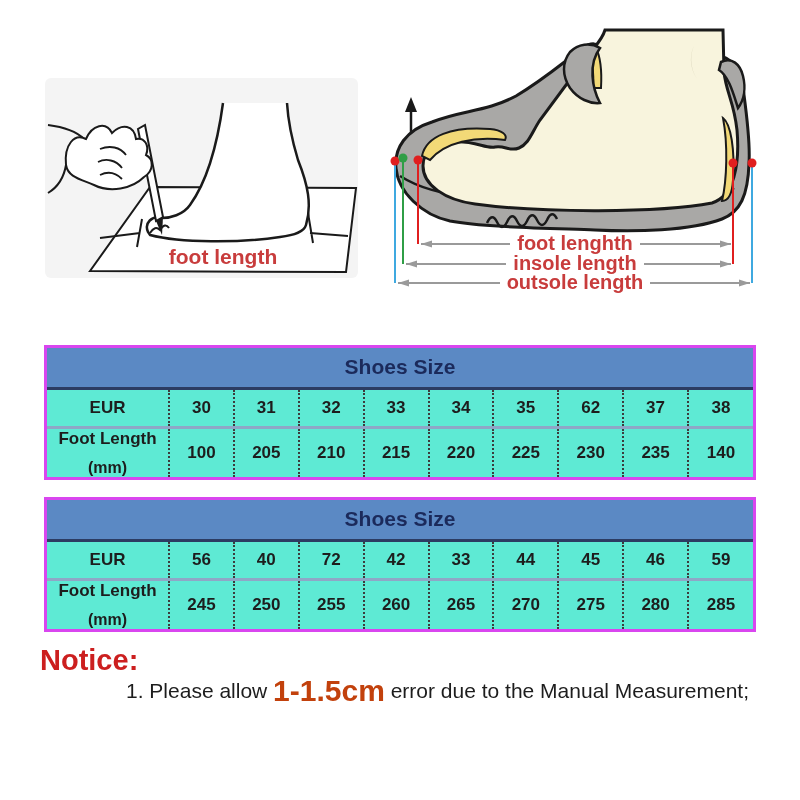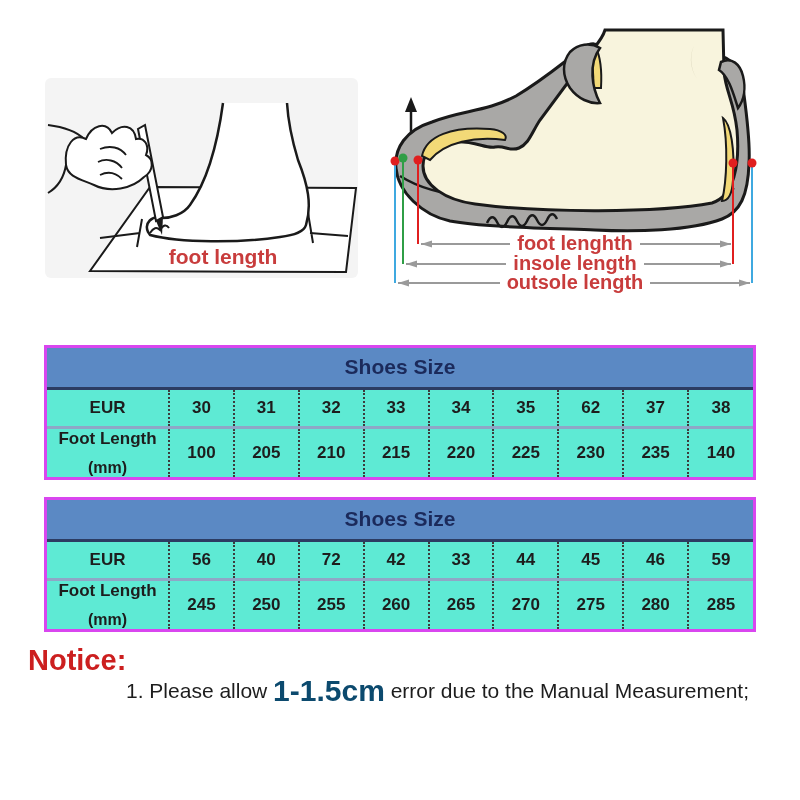--- a/index.html
+++ b/index.html
@@ -23,24 +23,24 @@
   .size-table table{width:100%;border-collapse:collapse;table-layout:fixed;}
   .size-table col.label-col{width:122px;}
   .size-table td{text-align:center;font-weight:bold;font-size:17px;color:#1d1d1d;
                  padding:8px 0;border-left:2px dotted #3c3c3c;}
   .size-table td:first-child{border-left:none;}
   .size-table tr.first td{border-bottom:3px solid #8fa6c6;}
   .size-table td.label{font-size:17px;padding:0 2px;}
   .size-table .sub{font-weight:bold;font-size:16px;margin-top:10px;}
 
   
-  .notice-heading{position:absolute;left:28px;top:644px;font-size:29px;font-weight:bold;color:#cc1f1f;}
+  .notice-heading{position:absolute;left:40px;top:644px;font-size:29px;font-weight:bold;color:#cc1f1f;}
   .notice-items{position:absolute;left:126px;top:676px;width:640px;font-size:21px;color:#1d1d1d;}
   .notice-item{margin-bottom:9px;line-height:28px;}
-  .notice-item .hl{color:#0c4a6e;font-weight:bold;font-size:30px;line-height:1;
+  .notice-item .hl{color:#c2410c;font-weight:bold;font-size:30px;line-height:1;
                    font-family:"Liberation Sans",sans-serif;vertical-align:-3px;}
 
   svg text.red-label{font-family:"Liberation Sans",sans-serif;font-weight:bold;fill:#c83c3c;}
 </style>
 </head>
 <body>
 
 <div class="page">
 
 

